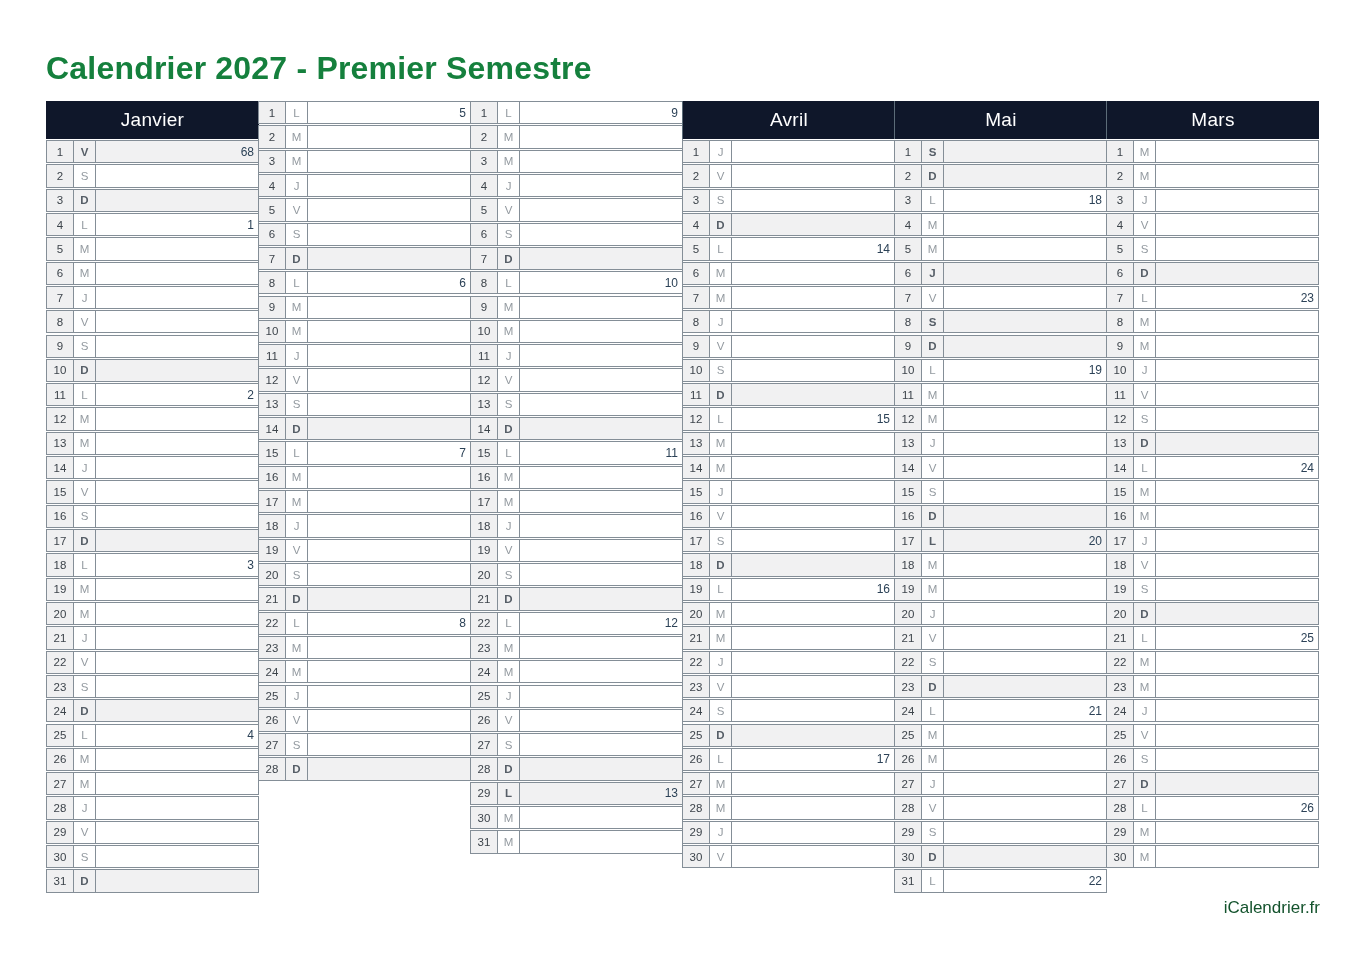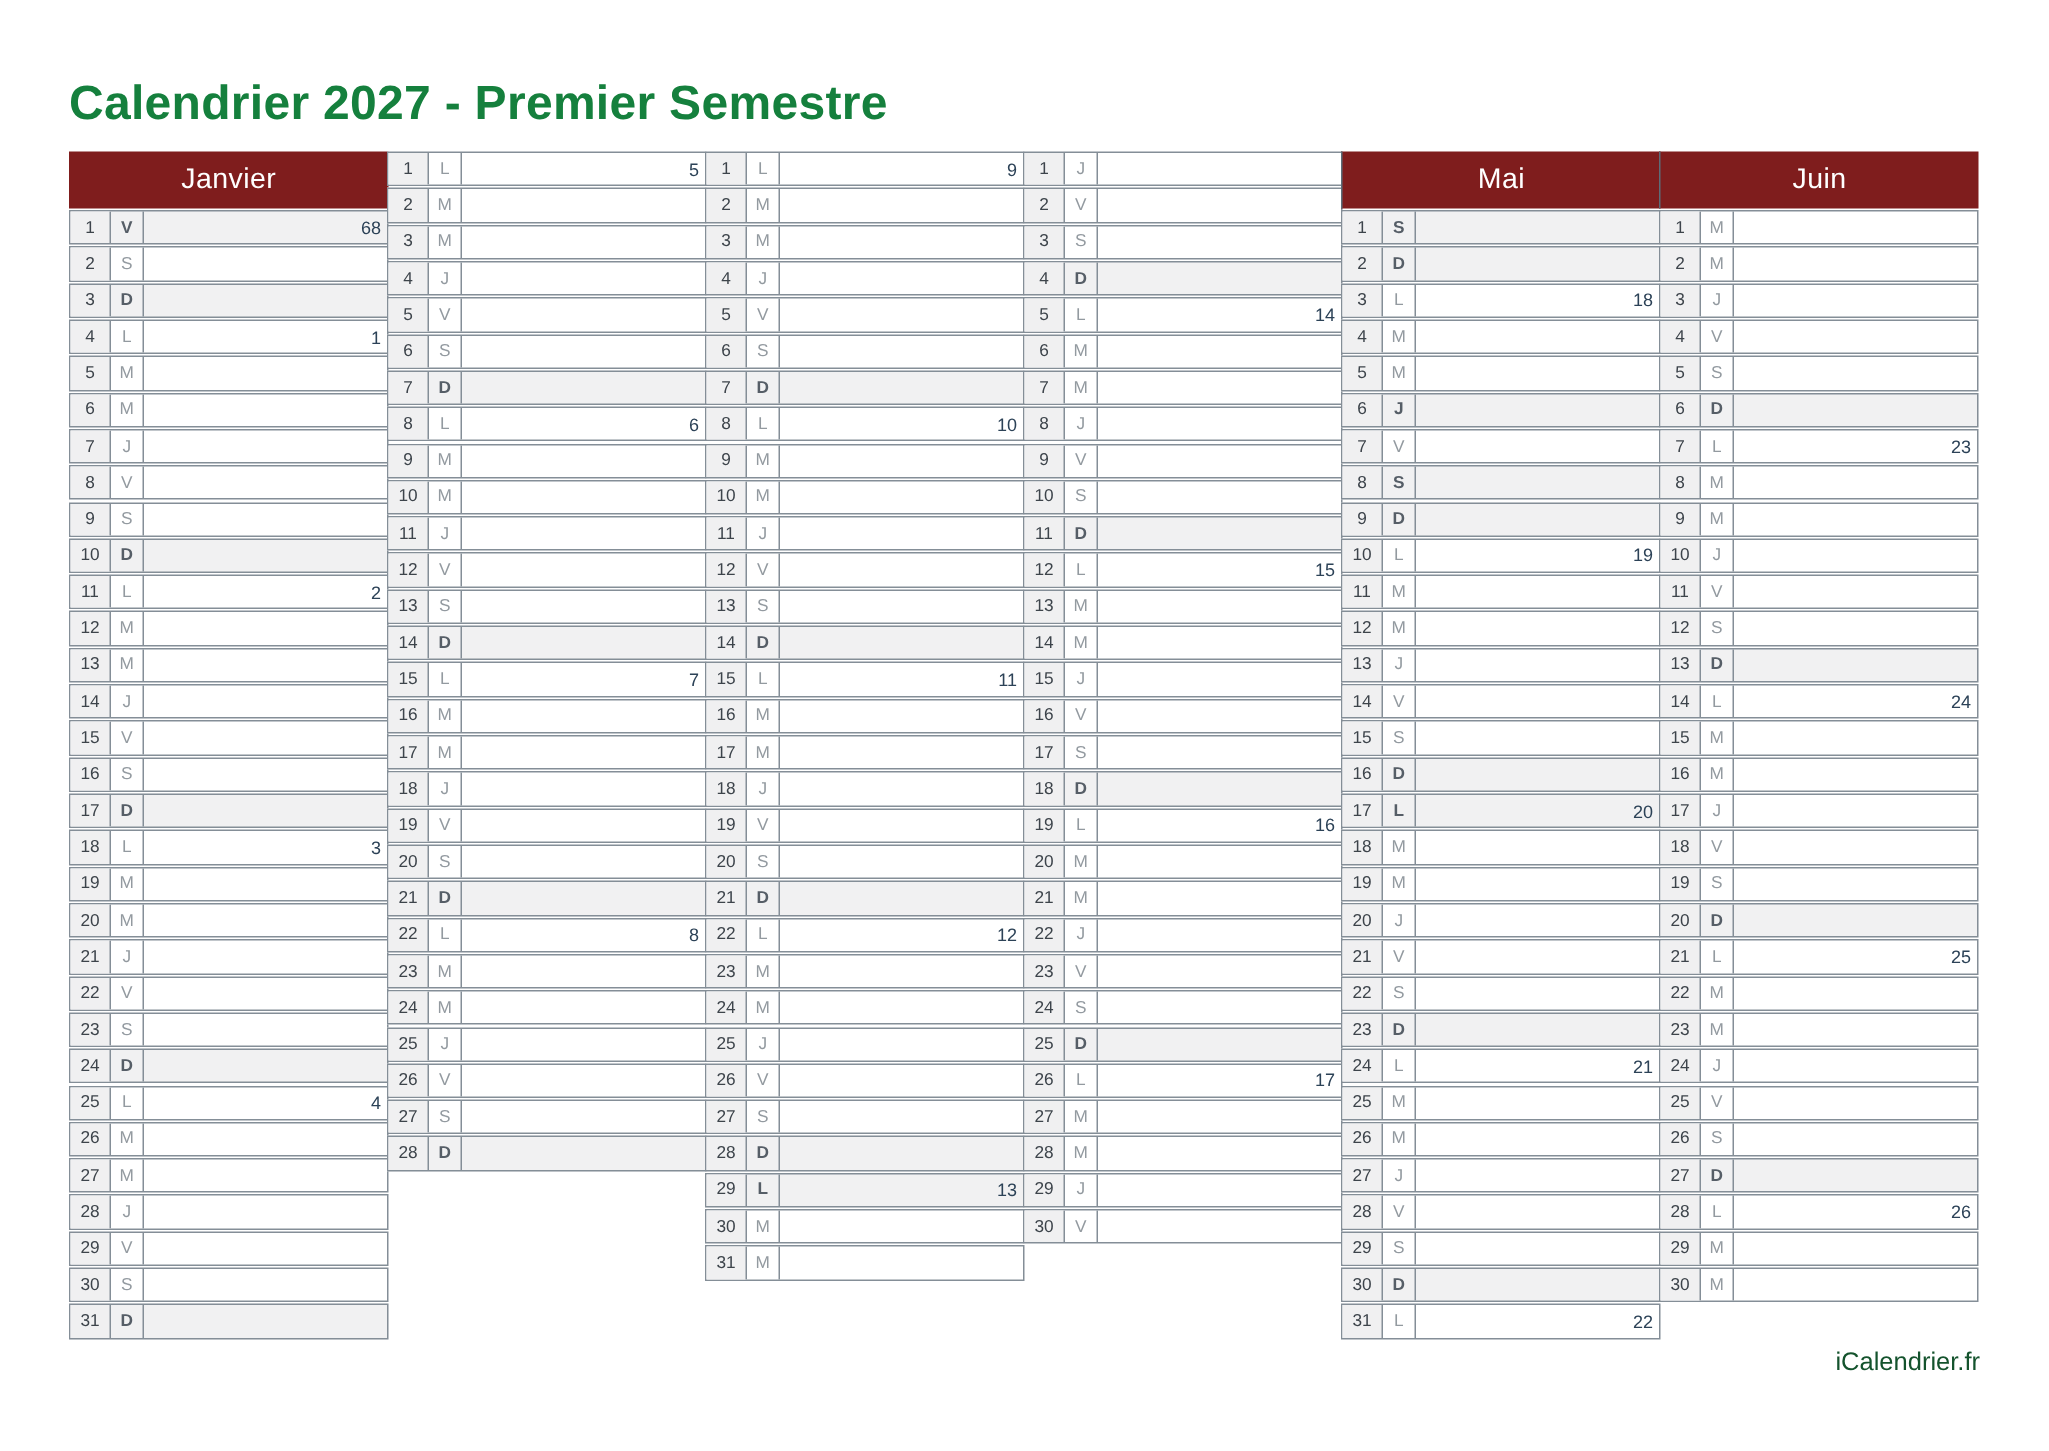--- a/index.html
+++ b/index.html
@@ -12,21 +12,21 @@
     position:absolute;left:46px;top:50px;
     font-size:32px;font-weight:700;color:#15803d;letter-spacing:0.2px;
   }
   .calendar{
     position:absolute;left:46px;top:101px;width:1274px;
     display:flex;align-items:flex-start;
   }
   .month-col{width:213px;box-sizing:border-box;}
   .month-col + .month-col{margin-left:-1px;}
   .month-header{
-    height:38px;background:#7f1d1d;color:#ffffff;
+    height:38px;background:#0f172a;color:#ffffff;
     display:flex;align-items:center;justify-content:center;
     font-size:19px;letter-spacing:0.3px;margin-bottom:1px;
   }
   .month-col + .month-col .month-header{border-left:1px solid #5c6c78;}
   .day-row{
     display:flex;height:23.3px;box-sizing:border-box;
     border:1px solid #848e97;margin-bottom:1.03px;background:#ffffff;
   }
   .day-row.shaded{background:#f1f1f2;}
   .cell-num{
@@ -507,20 +507,21 @@
         <div class="cell-letter">M</div>
         <div class="cell-wide"></div>
       </div>
       <div class="day-row">
         <div class="cell-num">31</div>
         <div class="cell-letter">M</div>
         <div class="cell-wide"></div>
       </div>
     </div>
     <div class="month-col">
+      <div class="month-header">Avril</div>
       <div class="day-row">
         <div class="cell-num">1</div>
         <div class="cell-letter">J</div>
         <div class="cell-wide"></div>
       </div>
       <div class="day-row">
         <div class="cell-num">2</div>
         <div class="cell-letter">V</div>
         <div class="cell-wide"></div>
       </div>
@@ -817,21 +818,21 @@
         <div class="cell-letter">D</div>
         <div class="cell-wide"></div>
       </div>
       <div class="day-row">
         <div class="cell-num">31</div>
         <div class="cell-letter">L</div>
         <div class="cell-wide">22</div>
       </div>
     </div>
     <div class="month-col">
-      <div class="month-header">Juin</div>
+      <div class="month-header">Mars</div>
       <div class="day-row">
         <div class="cell-num">1</div>
         <div class="cell-letter">M</div>
         <div class="cell-wide"></div>
       </div>
       <div class="day-row">
         <div class="cell-num">2</div>
         <div class="cell-letter">M</div>
         <div class="cell-wide"></div>
       </div>

